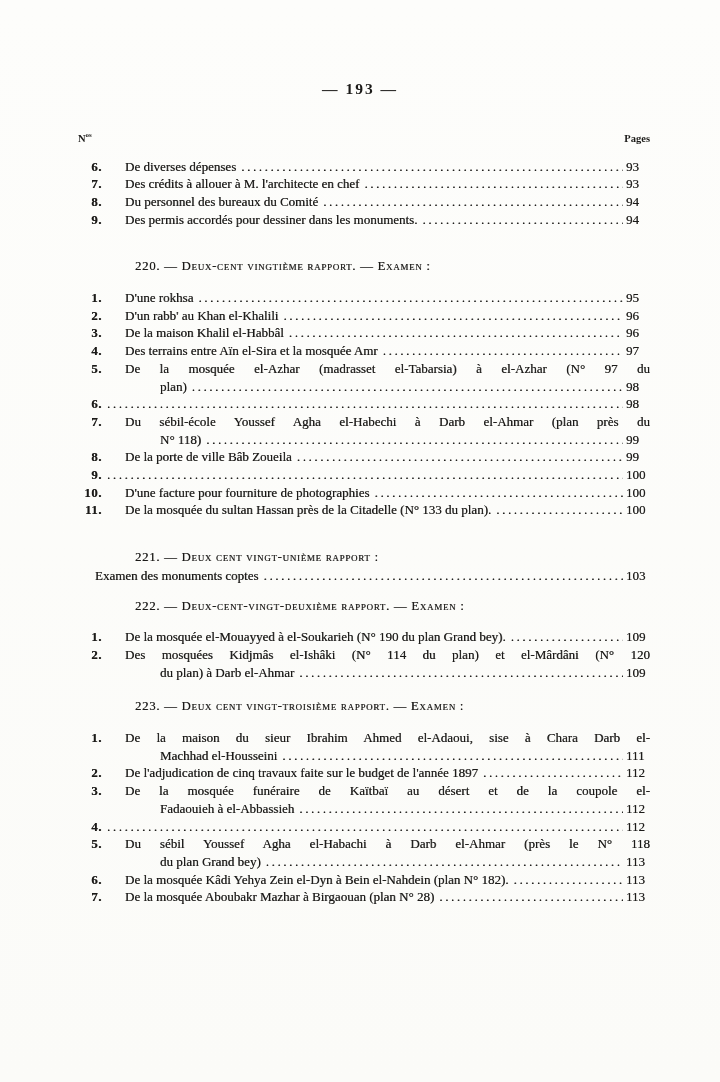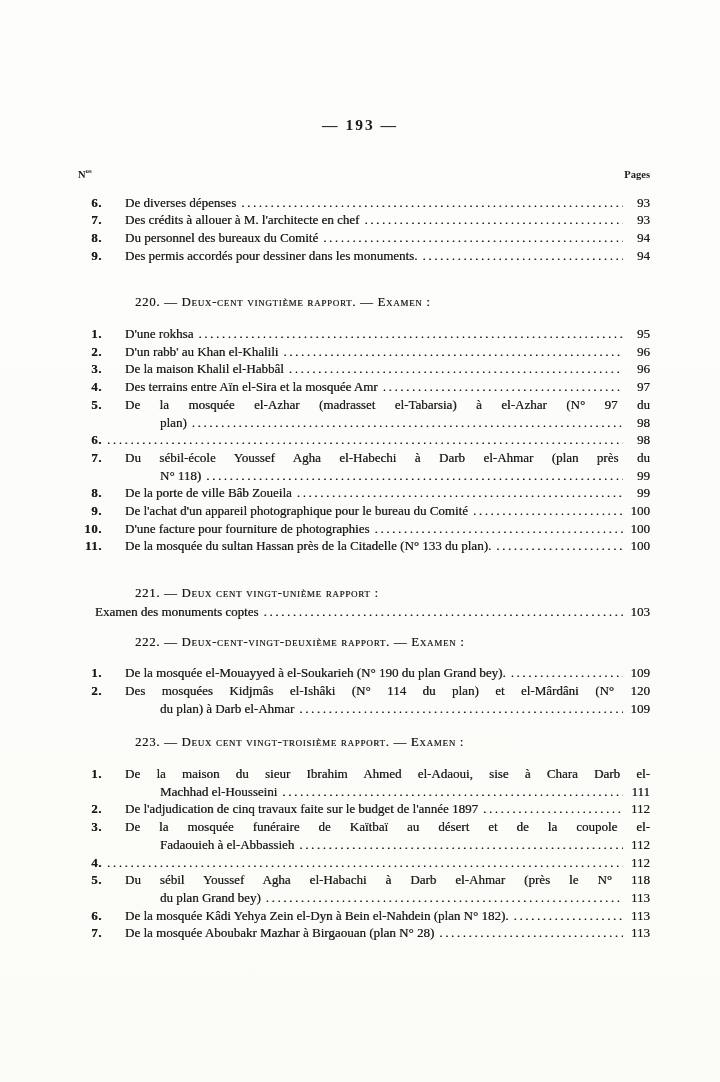--- a/index.html
+++ b/index.html
@@ -13,21 +13,21 @@
     font-family: "Liberation Serif", "DejaVu Serif", serif;
     color: var(--ink);
     overflow: hidden;
   }
   .page {
     position: relative;
     width: 720px; height: 1082px;
     background: linear-gradient(180deg, #fdfdfb 0%, #fbfbf8 100%);
   }
   .pagenum {
-    padding-top: 116px;
+    padding-top: 80px;
     text-align: center;
     font-size: 15.5px;
     font-weight: bold;
     letter-spacing: 2px;
   }
   .content {
     margin-left: 78px;
     width: 572px;
   }
   .colhead {
@@ -87,21 +87,21 @@
     flex: 1 1 auto;
     min-width: 0;
     overflow: hidden;
     white-space: nowrap;
     letter-spacing: 2.6px;
     margin: 0 3px 0 5px;
   }
   .pg {
     flex: none;
     min-width: 24px;
-    text-align: right;
+    text-align: left;
   }
 </style>
 </head>
 <body>
 
 <div class="page">
   <div class="pagenum">— 193 —</div>
   <div class="content">
     <div class="colhead">
       <span><span>N</span><sup>os</sup></span>
@@ -189,21 +189,20 @@
               <span class="pg">99</span>
             </div>
             <div class="row">
               <span class="num">8.</span>
               <span class="txt">De la porte de ville Bâb Zoueila</span>
               <span class="dots">................................................................................................................................................................</span>
               <span class="pg">99</span>
             </div>
             <div class="row">
               <span class="num">9.</span>
-              <span class="txt">De l'achat d'un appareil photographique pour le bureau du Comité</span>
               <span class="dots">................................................................................................................................................................</span>
               <span class="pg">100</span>
             </div>
             <div class="row">
               <span class="num">10.</span>
               <span class="txt">D'une facture pour fourniture de photographies</span>
               <span class="dots">................................................................................................................................................................</span>
               <span class="pg">100</span>
             </div>
             <div class="row">

